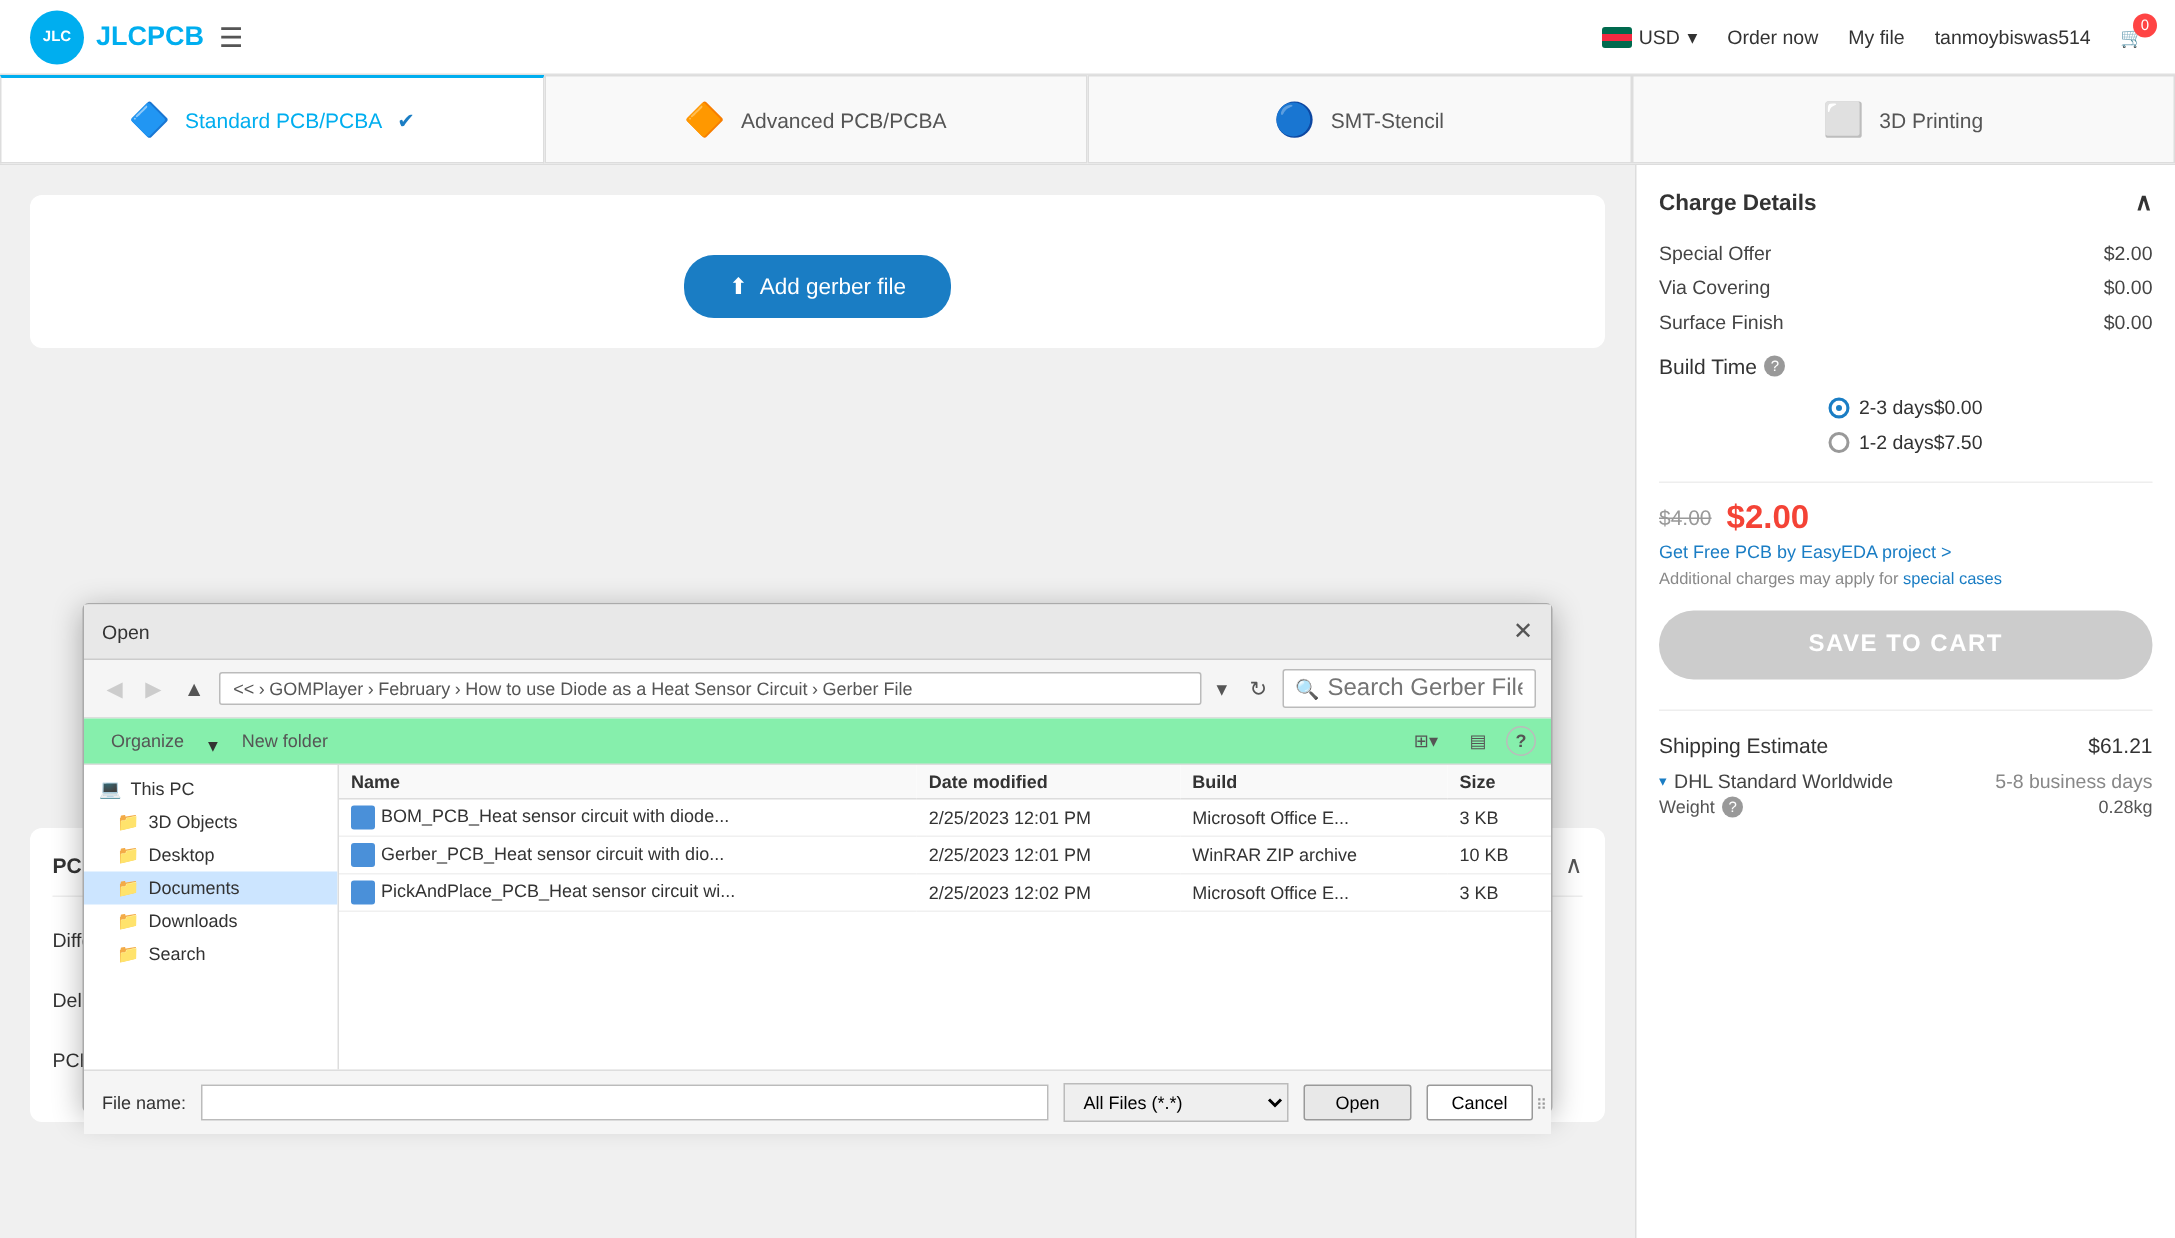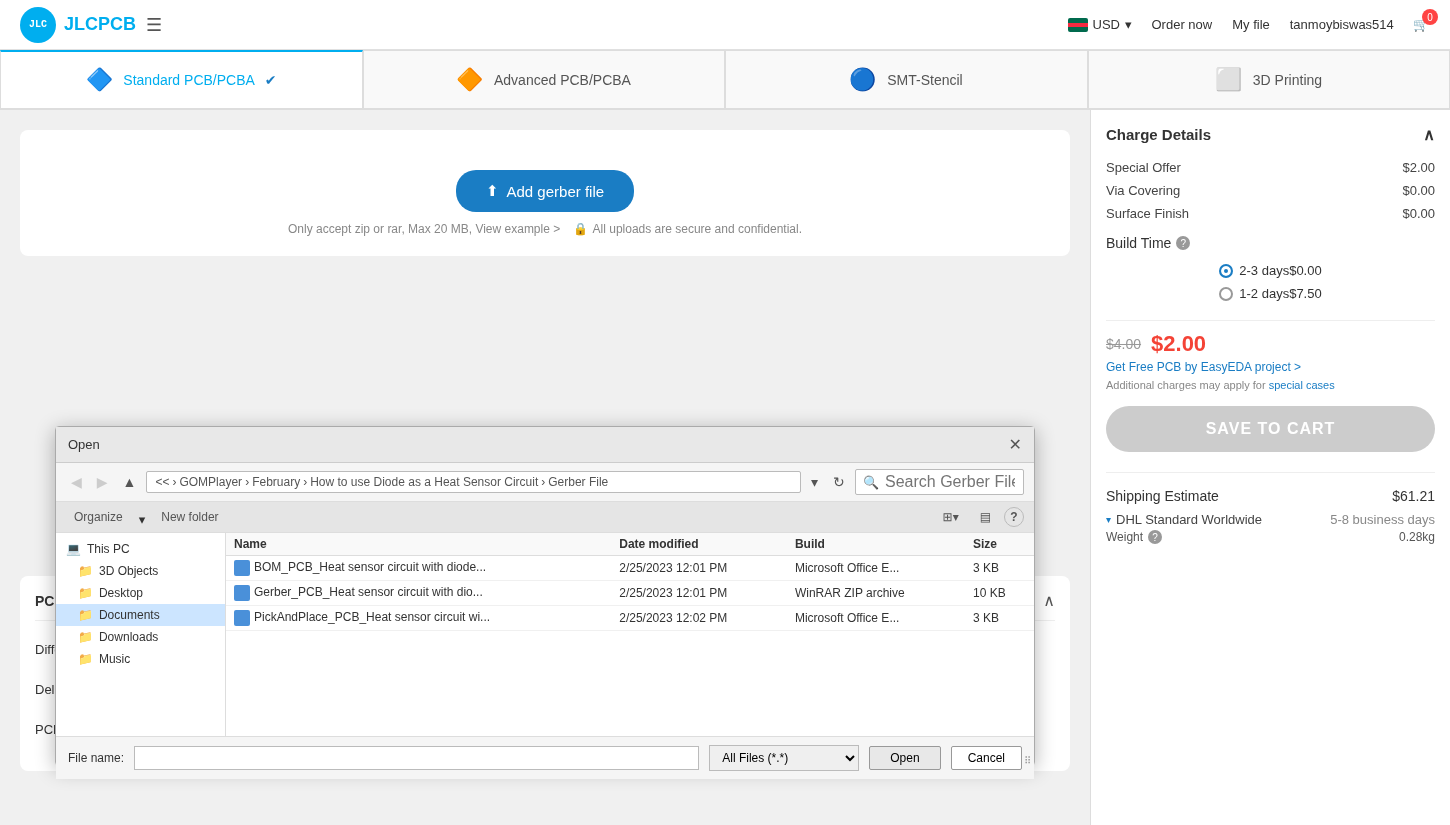--- a/index.html
+++ b/index.html
@@ -1,21 +1,21 @@
 <!DOCTYPE html>
 <html><head>
   <meta charset="utf-8">
   <style>
     * { box-sizing: border-box; margin: 0; padding: 0; }
     body { font-family: Arial, sans-serif; background: #f5f5f5; font-size: 13px; color: #333; width: 1450px; min-height: 825px; overflow: hidden; }
 
     
     .header { background: #fff; display: flex; align-items: center; padding: 0 20px; height: 50px; border-bottom: 1px solid #e0e0e0; }
     .logo { display: flex; align-items: center; gap: 8px; font-weight: bold; font-size: 18px; color: #00aeef; }
-    .logo-icon { width: 36px; height: 36px; background: #00aeef; border-radius: 50%; display: flex; align-items: center; justify-content: center; color: #fff; font-size: 10px; font-weight: bold; font-family: Liberation Mono, monospace; }
+    .logo-icon { width: 36px; height: 36px; background: #00aeef; border-radius: 50%; display: flex; align-items: center; justify-content: center; color: #fff; font-size: 10px; font-weight: bold; }
     .hamburger { margin-left: 10px; cursor: pointer; font-size: 18px; color: #555; }
     .header-right { margin-left: auto; display: flex; align-items: center; gap: 20px; }
     .currency { display: flex; align-items: center; gap: 5px; cursor: pointer; }
     .flag { width: 20px; height: 14px; background: linear-gradient(to bottom, #006a4e 33%, #f42a41 33%, #f42a41 66%, #006a4e 66%); border-radius: 2px; }
     .nav-link { color: #333; cursor: pointer; text-decoration: none; font-size: 13px; }
     .cart-btn { position: relative; cursor: pointer; }
     .cart-badge { position: absolute; top: -8px; right: -8px; background: #f44; color: #fff; border-radius: 50%; width: 16px; height: 16px; font-size: 10px; display: flex; align-items: center; justify-content: center; }
 
     
     .product-tabs { display: flex; background: #fff; border-bottom: 1px solid #ddd; }
@@ -34,21 +34,21 @@
     .secure-badge { display: inline-flex; align-items: center; gap: 4px; color: #888; }
     .file-dialog { background: #fff; border: 1px solid #aaa; border-radius: 4px; width: 980px; height: 340px; box-shadow: 0 4px 20px rgba(0,0,0,0.3); pointer-events: all; position: absolute; top: 155px; left: 35px; }
     .dialog-title-bar { background: #e8e8e8; padding: 8px 12px; display: flex; align-items: center; justify-content: space-between; border-bottom: 1px solid #ccc; }
     .dialog-close { background: none; border: none; cursor: pointer; font-size: 16px; color: #555; }
     .dialog-nav { display: flex; align-items: center; gap: 5px; padding: 6px 10px; border-bottom: 1px solid #ddd; background: #f5f5f5; }
     .nav-arrow { background: none; border: none; cursor: pointer; color: #555; font-size: 14px; padding: 2px 5px; }
     .nav-arrow:disabled { color: #ccc; }
     .breadcrumb-bar { display: flex; align-items: center; gap: 3px; flex: 1; background: #fff; border: 1px solid #bbb; padding: 3px 8px; border-radius: 2px; font-size: 12px; color: #555; }
     .search-box { display: flex; align-items: center; border: 1px solid #bbb; border-radius: 2px; padding: 3px 8px; background: #fff; gap: 5px; }
     .search-box input { border: none; outline: none; font-size: 16px; width: 130px; }
-    .dialog-toolbar { display: flex; align-items: flex-end; gap: 8px; padding: 5px 10px; border-bottom: 1px solid #ddd; background: #e5e5e5; }
+    .dialog-toolbar { display: flex; align-items: flex-end; gap: 8px; padding: 5px 10px; border-bottom: 1px solid #ddd; background: #86efac; }
     .toolbar-btn { background: none; border: none; cursor: pointer; font-size: 12px; color: #555; padding: 3px 8px; }
     .dialog-body { display: flex; height: calc(100% - 135px); }
     .dialog-sidebar { width: 170px; border-right: 1px solid #ddd; overflow-y: auto; padding: 5px 0; }
     .sidebar-tree-item { display: flex; align-items: center; gap: 6px; padding: 4px 10px; cursor: pointer; font-size: 12px; color: #333; }
     .sidebar-tree-item.selected { background: #cce5ff; }
     .dialog-files { flex: 1; overflow-y: auto; }
     .files-table { width: 100%; border-collapse: collapse; }
     .files-table th { text-align: left; padding: 4px 8px; border-bottom: 1px solid #ddd; font-size: 12px; color: #333; background: #f9f9f9; }
     .files-table td { padding: 4px 8px; font-size: 12px; border-bottom: 1px solid #f0f0f0; }
     .dialog-footer { border-top: 1px solid #ddd; padding: 8px 12px; display: flex; align-items: center; gap: 10px; background: #f5f5f5; }
@@ -146,28 +146,20 @@
 
 <div class="main">
 
   <div class="content-area">
 
     <div class="upload-area">
       <button class="upload-btn">
         <span>⬆</span>
         <span>Add gerber file</span>
       </button>
-      <div class="upload-hint">
-        <span>Only accept zip or rar, Max 20 MB, View example &gt;</span>
-        &nbsp;&nbsp;
-        <span class="secure-badge">
-          <span>🔒</span>
-          <span>All uploads are secure and confidential.</span>
-        </span>
-      </div>
     </div>
 
     <div style="position:relative;">
       <div class="file-dialog">
 
         <div class="dialog-title-bar">
           <span>Open</span>
           <button class="dialog-close">✕</button>
         </div>
 
@@ -223,21 +215,21 @@
             <div class="sidebar-tree-item selected" style="padding-left:22px;">
               <span>📁</span>
               <span>Documents</span>
             </div>
             <div class="sidebar-tree-item" style="padding-left:22px;">
               <span>📁</span>
               <span>Downloads</span>
             </div>
             <div class="sidebar-tree-item" style="padding-left:22px;">
               <span>📁</span>
-              <span>Music</span>
+              <span>Search</span>
             </div>
           </div>
 
           <div class="dialog-files">
             <table class="files-table">
               <thead>
                 <tr>
                   <th>Name</th>
                   <th>Date modified</th>
                   <th>Build</th>

